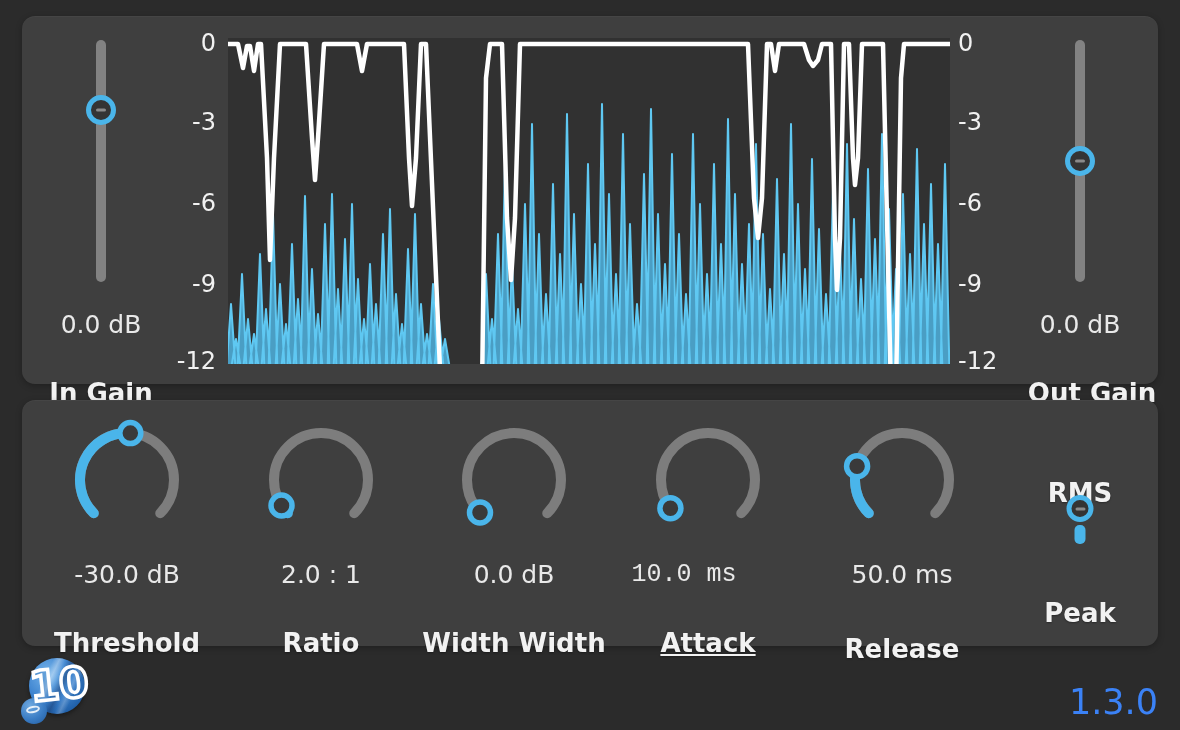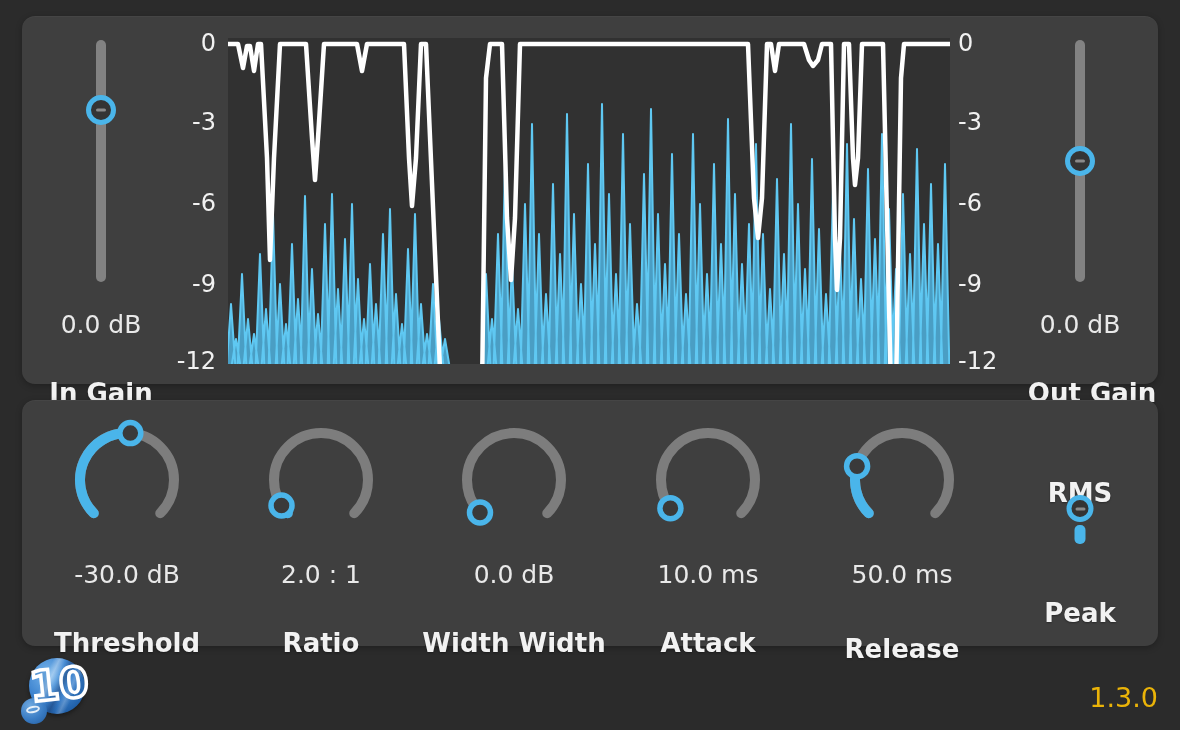--- a/index.html
+++ b/index.html
@@ -78,21 +78,21 @@
     display:flex; align-items:baseline; white-space:nowrap;
   }
   .brand{
     color:#55b9ea; font-size:58px; line-height:1; letter-spacing:3px;
   }
   .product{
     color:#8c8c8c; font-size:44px; line-height:1; letter-spacing:2px;
   }
   .version{
     position:absolute; right:22px; top:682px;
-    color:#eab308; font-size:27px;
+    color:#3b82f6; font-size:35px;
   }
   .logo{ position:absolute; left:14px; top:650px; width:92px; height:80px; }
   .logo .ball{
     position:absolute; left:15px; top:8px; width:56px; height:56px; border-radius:50%;
     background:radial-gradient(circle at 35% 30%, #7ab7ec 0%, #3f85d0 45%, #1f5fa8 78%, #174e8e 100%);
     box-shadow:0 2px 4px rgba(0,0,0,0.4);
   }
   .logo .ball:after{
     content:""; position:absolute; inset:0; border-radius:50%;
     background:linear-gradient(115deg, transparent 30%, rgba(255,255,255,0.35) 38%, transparent 46%, rgba(20,50,100,0.45) 55%, transparent 62%, rgba(255,255,255,0.22) 68%, transparent 75%);
@@ -182,27 +182,27 @@
       </svg>
     <svg class="knob-svg" width="120" height="120" style="left:820px; top:22px;">
         <path class="arc-bg" d="M 26.76598128423226 91.23401871576773 A 47 47 0 1 1 93.23401871576775 91.23401871576773"></path>
         <path class="arc-fill" d="M 26.76598128423226 91.23401871576773 A 47 47 0 0 1 15.077728304478484 44.180104714081715"></path>
         <circle class="indicator" r="10.5" cx="15.077728304478484" cy="44.180104714081715"></circle>
       </svg>
 
     <div class="param-value" style="left:105px; top:162px;">-30.0 dB</div>
     <div class="param-value" style="left:299px; top:162px;">2.0 : 1</div>
     <div class="param-value" style="left:492px; top:162px;">0.0 dB</div>
-    <div class="param-value" style="left:686px; top:162px;">10.0 ms</div>
+    <div class="param-value" style="left:662px; top:162px;font-family:Liberation Mono, monospace;">10.0 ms</div>
     <div class="param-value" style="left:880px; top:162px;">50.0 ms</div>
 
     <div class="param-label" style="left:105px; top:202px;">Threshold</div>
     <div class="param-label" style="left:299px; top:202px;">Ratio</div>
     <div class="param-label" style="left:492px; top:202px;">Width Width</div>
-    <div class="param-label" style="left:686px; top:202px;">Attack</div>
+    <div class="param-label" style="left:686px; top:202px;text-decoration:underline;">Attack</div>
     <div class="param-label" style="left:880px; top:208px;">Release</div>
 
     <div class="param-label" style="left:1058px; top:52px;">RMS</div>
     <div class="ring-thumb" style="left:1058px; top:95px; width:27px; height:27px; border-width:5px;">
       <div class="dash"></div>
     </div>
     <div class="toggle-stub" style="left:1058px; top:125px;"></div>
     <div class="param-label" style="left:1058px; top:172px;">Peak</div>
   </section>
 

